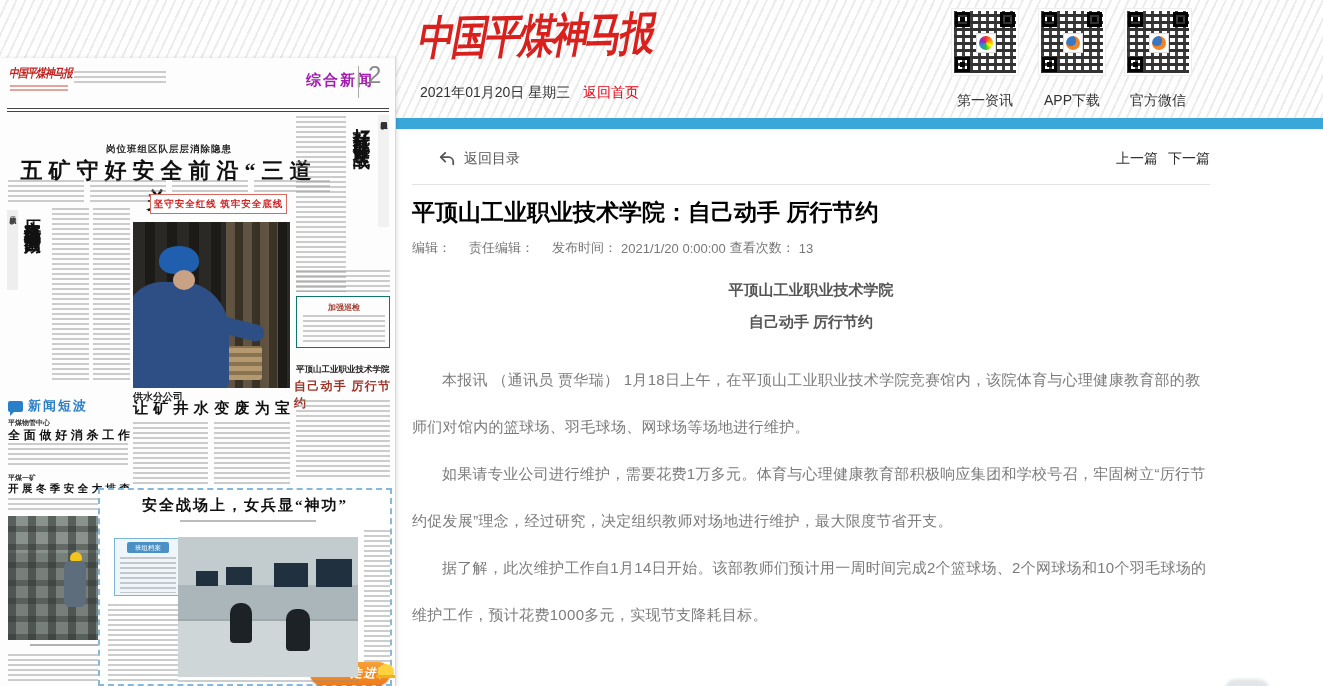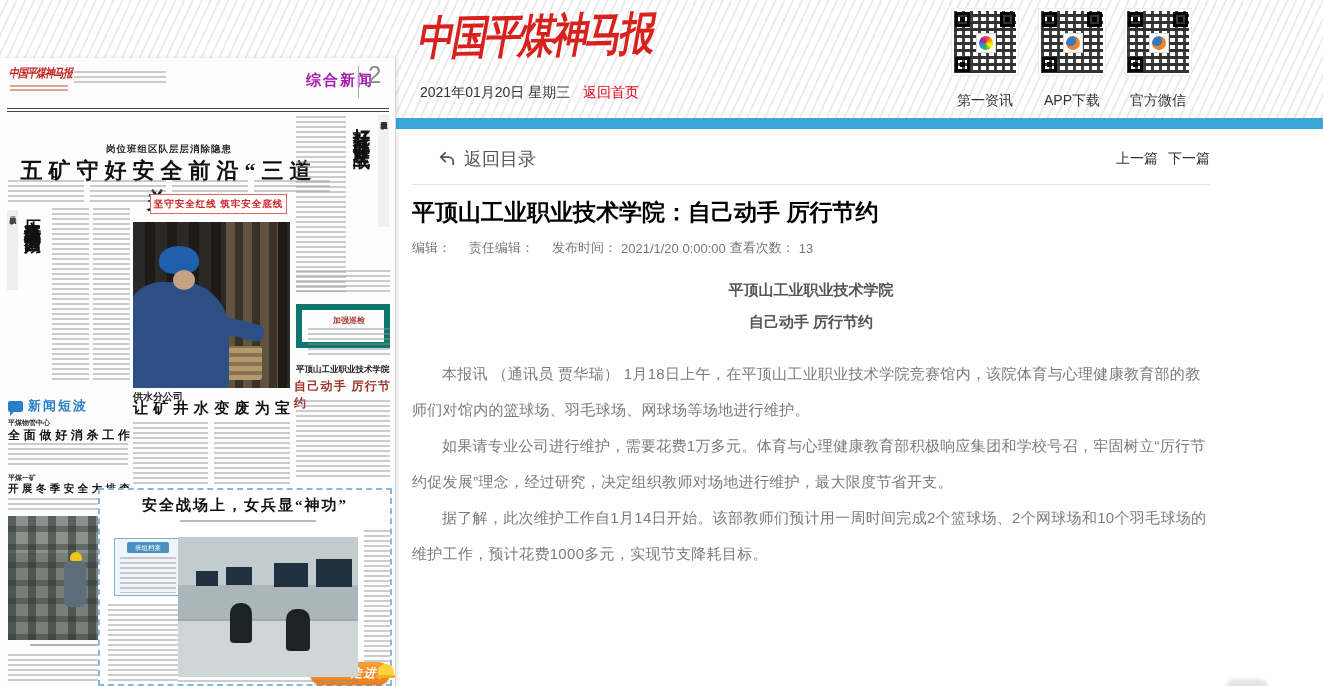--- a/index.html
+++ b/index.html
@@ -29,31 +29,31 @@
   .qr .f1{left:3px;top:3px;} .qr .f2{right:3px;top:3px;} .qr .f3{left:3px;bottom:3px;}
   .qr-logo { position:absolute; left:24px; top:24px; width:20px; height:20px; background:#fff; border:1px solid #ddd; }
   .qr-logo i { position:absolute; inset:2px; border-radius:50%; display:block; }
   .logo-rainbow i { background:conic-gradient(#e33,#f90,#ff0,#3b3,#29c,#92c,#e33); }
   .logo-swirl i   { background:radial-gradient(circle at 35% 35%,#3a77c2 0 40%,#f08228 41% 100%); }
   .qr-label { margin-top:16px; font-size:14px; color:#333; }
 
   
   .content { position:absolute; left:412px; top:148px; width:798px; }
   .toolbar { display:flex; justify-content:space-between; align-items:center; height:22px; }
-  .back-link { display:flex; align-items:center; gap:8px; font-size:18px; color:#555; cursor:pointer; padding-left:26px; }
+  .back-link { display:flex; align-items:center; gap:8px; font-size:14px; color:#555; cursor:pointer; padding-left:26px; }
   .prevnext { display:flex; gap:10px; font-size:14px; color:#333; }
   .prevnext span { cursor:pointer; }
   .divider { margin-top:14px; border-top:1px solid #e3e3e3; }
   h1.article-title { margin-top:12px; font-size:23px; line-height:30px; color:#000000; font-weight:bold; }
   .meta { margin-top:12px; display:flex; gap:18px; font-size:13px; color:#777; }
   .meta .pair { display:flex; gap:4px;align-items:center; }
   .sub { text-align:center; font-size:15px; font-weight:bold; color:#555; }
   .sub1 { margin-top:24px; } .sub2 { margin-top:13px; }
   .article-body { margin-top:24px; }
-  .article-body p { font-size:15px; line-height:36px; color:#7b7b7b; text-indent:2em; letter-spacing:.3px; }
+  .article-body p { font-size:15px; line-height:47px; color:#7b7b7b; text-indent:2em; letter-spacing:.3px; }
   .article-body .ul { text-decoration:underline; }
 
   .back-top { position:absolute; left:1225px; bottom:-13px; width:44px; height:20px; border-radius:10px;
               background:#e3e6e9; filter:blur(1.5px); }
 
   
   .paper { position:absolute; left:0; top:58px; width:396px; height:628px; background:#fdfdfd;
            border-right:1px solid #d7d7d7; box-shadow:1px 0 4px rgba(0,0,0,.12); overflow:hidden; }
   .paper * { position:absolute; }
   .tl { background-image:repeating-linear-gradient(to bottom,#8f8f8f 0 2px,transparent 2px 5px); opacity:.45; }
@@ -73,21 +73,21 @@
   .np-headline { left:8px; top:98px; width:322px; text-align:center; font-size:22px; font-weight:bold; color:#111; letter-spacing:6px; }
 
   .np-redbanner { left:150px; top:136px; width:137px; height:20px; line-height:18px; border:1px solid #d66a5e;
                   color:#cc2222; font-size:9.5px; font-weight:bold; text-align:center; letter-spacing:1px; background:#fff; }
 
   .np-vhead-left { left:21px; top:148px; height:178px; font-size:17px; font-weight:bold; color:#111; letter-spacing:2px; }
   .np-unit-left  { left:7px; top:152px; height:80px; font-size:6.5px; font-weight:bold; color:#444; background:#eee; padding:2px 1px; }
   .np-vhead-right{ left:350px; top:56px; height:216px; font-size:17px; font-weight:bold; color:#111; letter-spacing:3px; }
   .np-vkick-right{ left:378px; top:57px; height:112px; font-size:6.5px; font-weight:bold; color:#333; background:#f1f1f1; padding:2px 1px; }
 
-  .np-box { left:296px; top:246px; width:94px; height:44px; border:6px solid #0f766e; }
+  .np-box { left:296px; top:238px; width:94px; height:52px; border:1px solid #0f766e; }
   .np-box-title { left:0; top:5px; width:94px; text-align:center; font-size:8px; font-weight:bold; color:#a33b2c; }
   .np-cur-kicker { left:296px; top:306px; font-size:8.5px; font-weight:bold; color:#222; }
   .np-cur-head { left:294px; top:320px; width:96px; font-size:12px; font-weight:bold; color:#9c3428; }
 
   .np-cap1 { left:133px; top:332px; font-size:10px; font-weight:bold; color:#222; }
   .np-head2 { left:133px; top:341px; width:157px; font-size:15px; font-weight:bold; color:#111; }
 
   .np-brief-title { left:8px; top:339px; display:flex; gap:5px; align-items:center; }
   .bubble { width:15px; height:11px; background:#2a7fc9; border-radius:2px; position:relative; display:inline-block; }
   .bubble::after { content:''; position:absolute; left:2px; bottom:-4px; border:4px solid transparent; border-top-color:#2a7fc9; border-left-color:#2a7fc9; }

